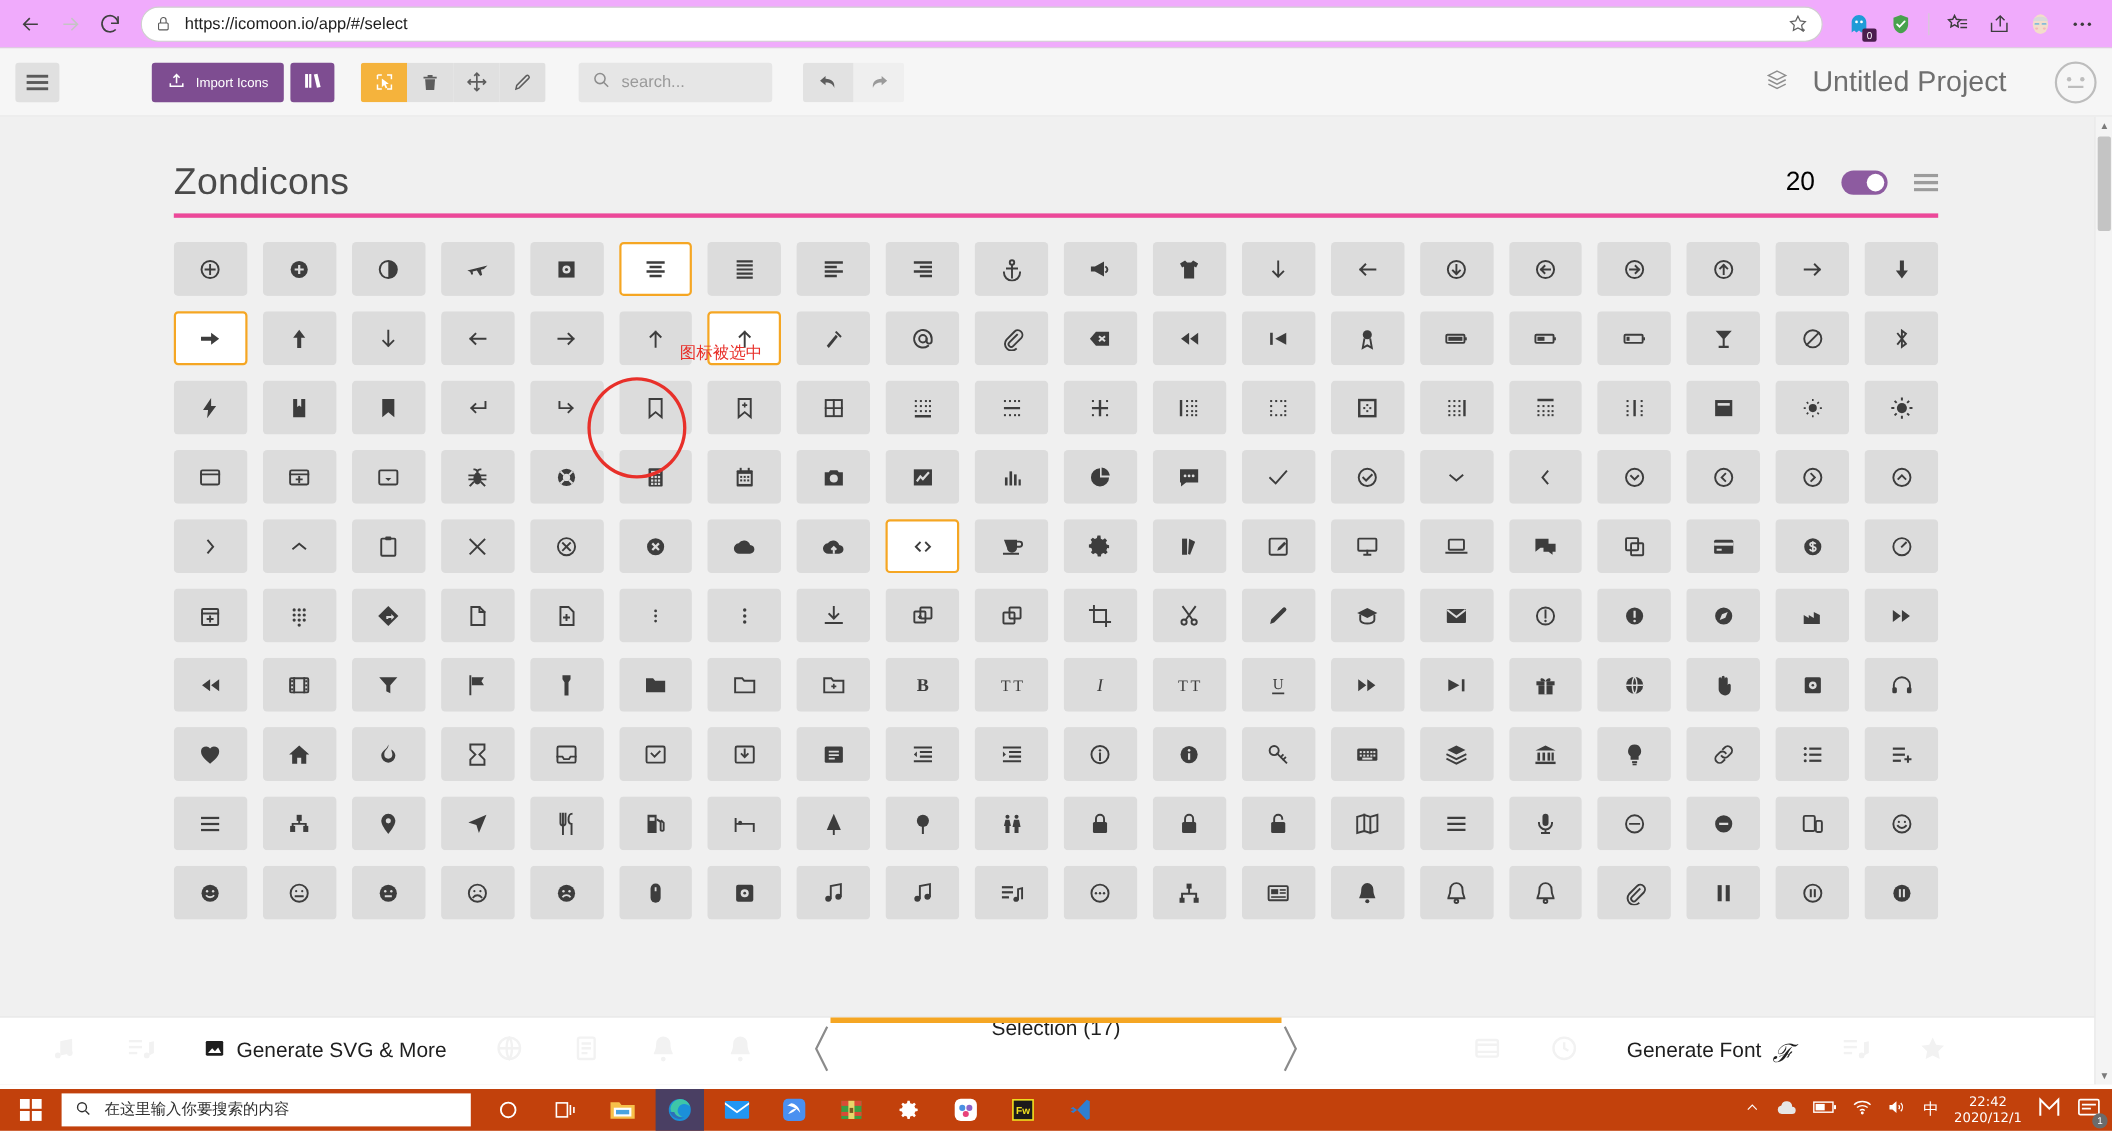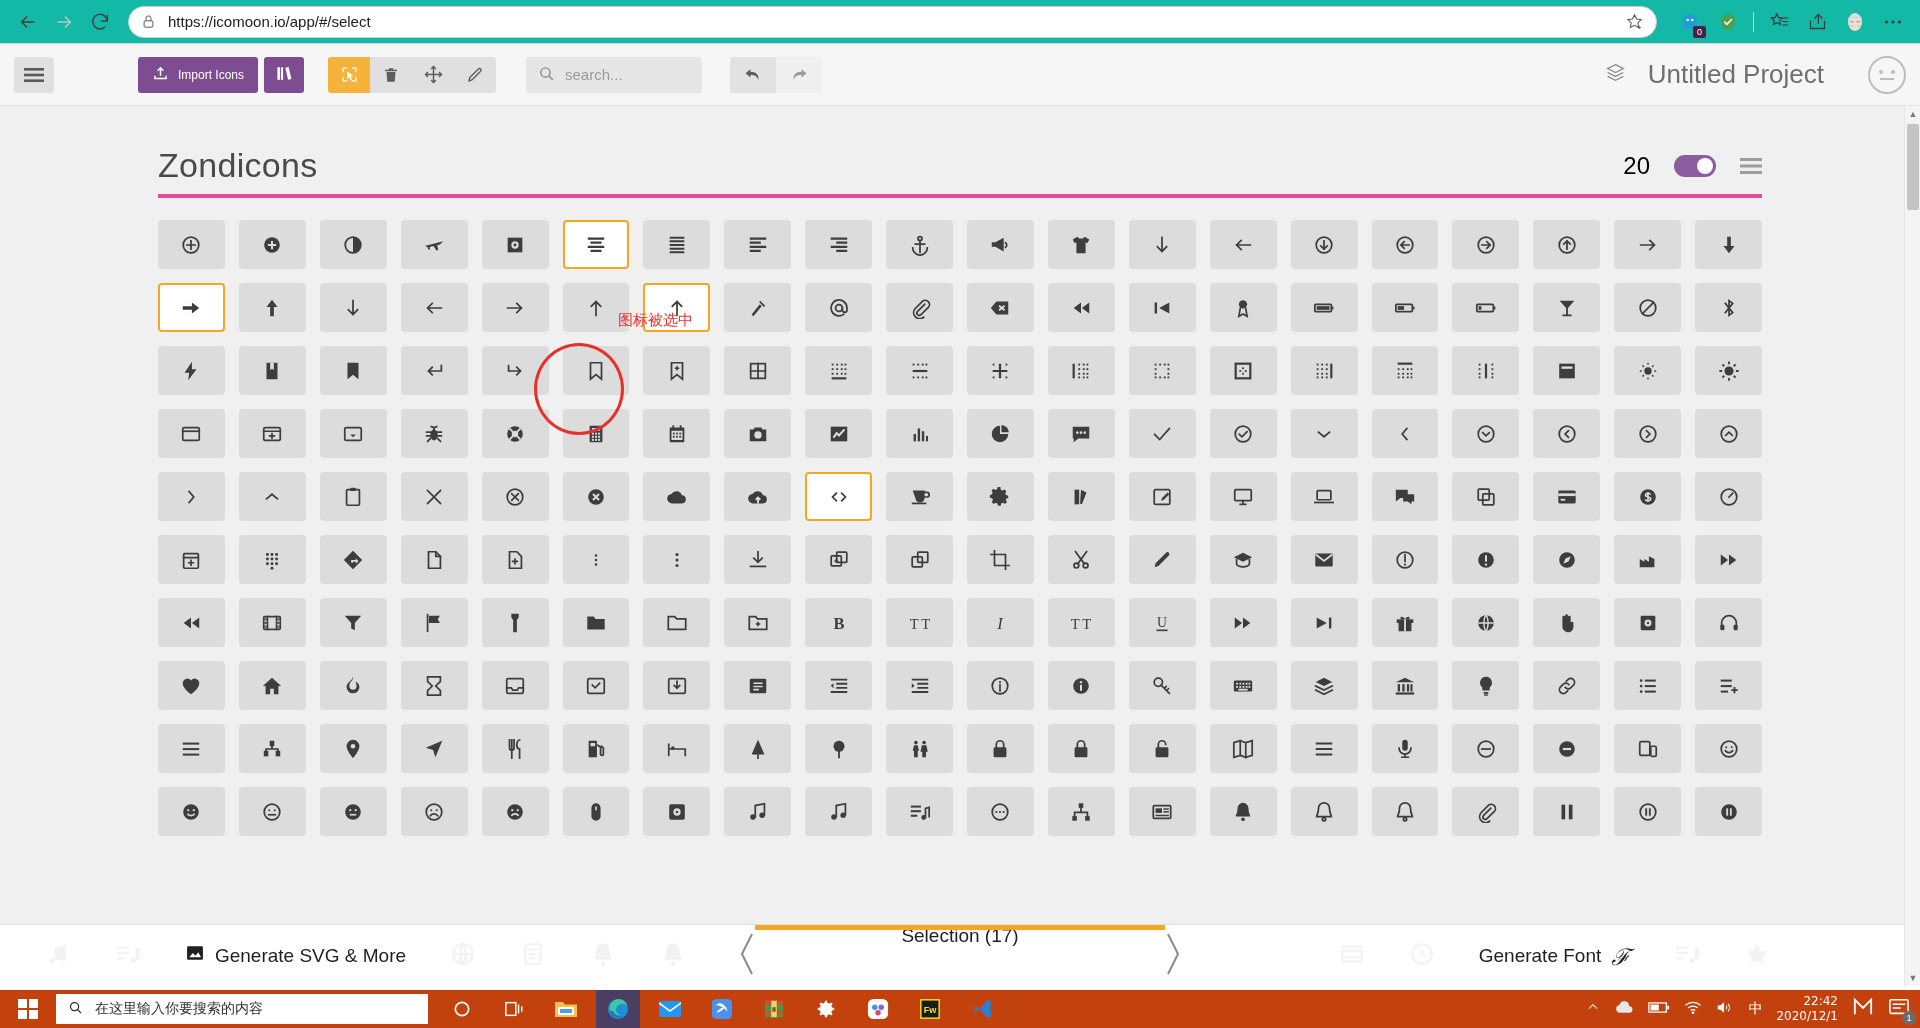--- a/index.html
+++ b/index.html
@@ -6,21 +6,21 @@
   html, body {
     width: 1920px; height: 1028px;
     overflow: hidden;
     font-family: "Liberation Sans", sans-serif;
     background: #ffffff;
   }
 
   
   #browser-chrome {
     height: 44px;
-    background: #14b8a6;
+    background: #f0abfc;
     display: flex;
     align-items: center;
     padding: 0 10px;
     border-bottom: 1px solid #d8d8d8;
   }
   .nav-btn {
     width: 36px; height: 36px;
     display: flex; align-items: center; justify-content: center;
     color: #404040;
     border-radius: 4px;
@@ -323,21 +323,21 @@
   }
   .tb-icon.active { background: #4a3f63; }
   .tb-tray {
     margin-left:auto;
     display:flex; align-items:center; gap:14px;
     padding-right: 10px;
     color:#ffffff;
   }
   .tray-clock {
     display:flex; flex-direction:column;
-    align-items:flex-end; line-height: 1.25;
+    align-items:center; line-height: 1.25;
     font-size:12px; color:#fff;
     font-family:"DejaVu Sans", sans-serif;
   }
   .tray-badge {
     position:relative;
   }
   .tray-badge .cnt {
     position:absolute; right:-6px; bottom:-4px;
     background:#6b6b6b; color:#fff; font-size:9px;
     width:14px; height:14px; border-radius:50%;

